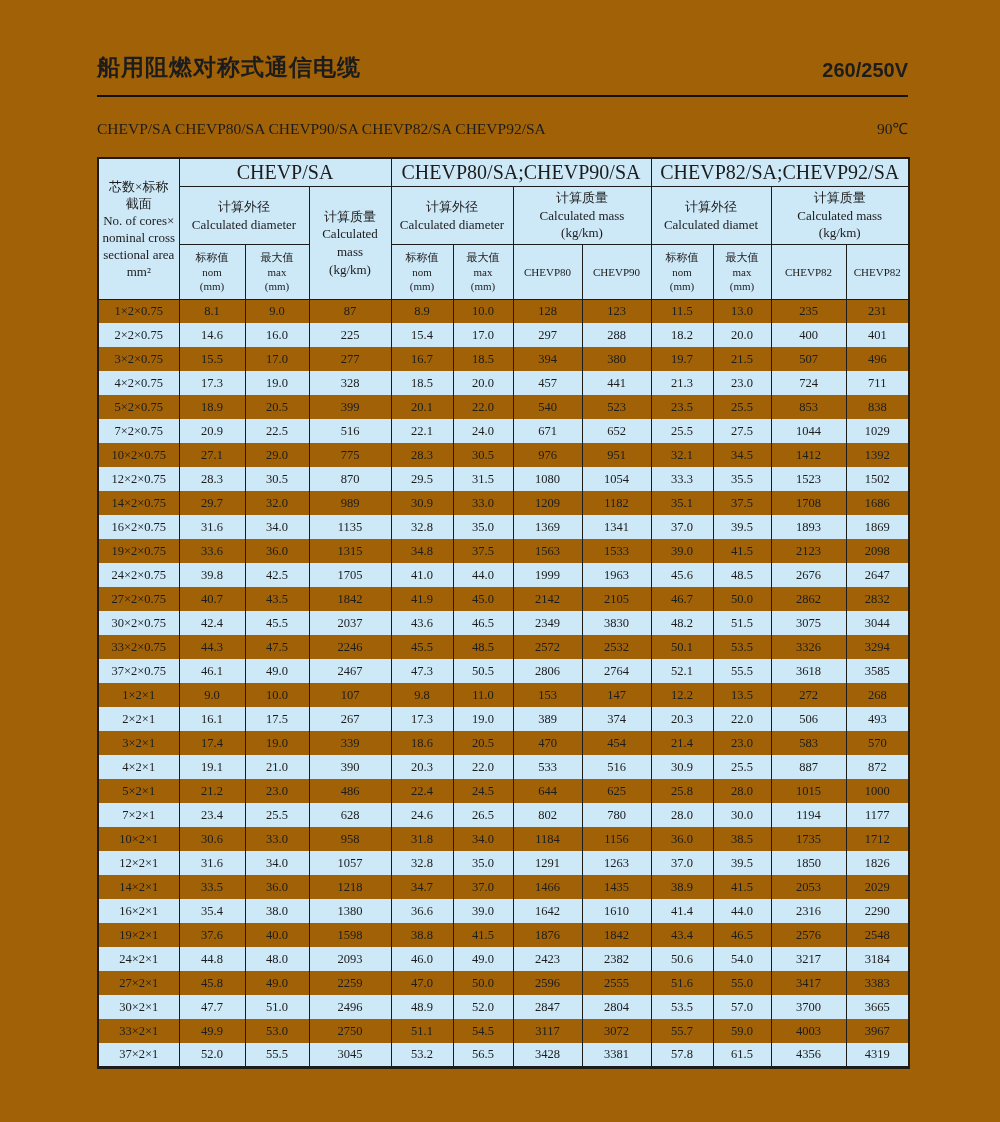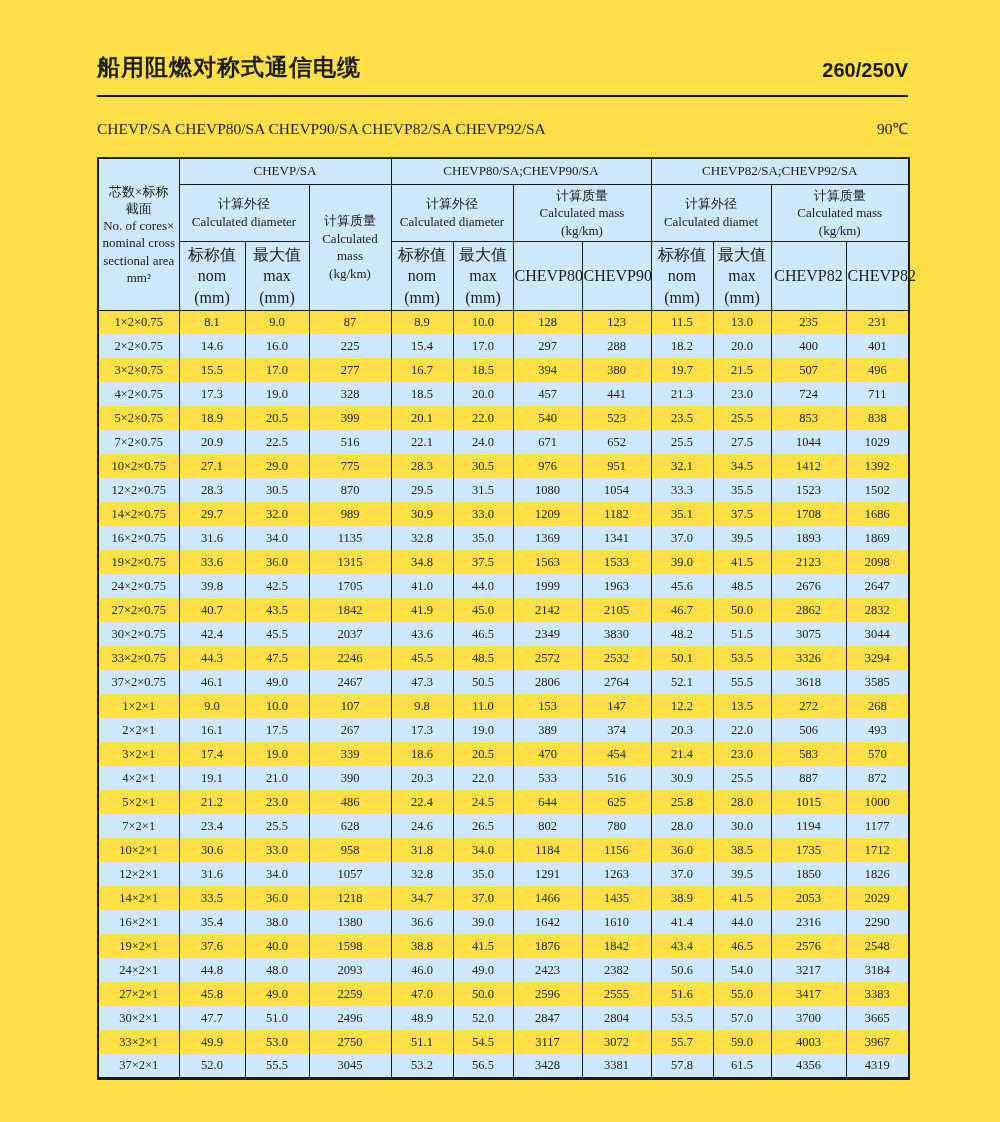--- a/index.html
+++ b/index.html
@@ -1,43 +1,43 @@
 <!DOCTYPE html>
 <html style="--stripe: #cde8f7; --border: #1c1c1c;"><head>
 <meta charset="utf-8">
 <style>
   :root { --stripe:#cde8f7; --border:#1c1c1c; --ink:#1c1c1c; }
   * { box-sizing: border-box; }
   body { margin:0; background:#ffffff; }
   .sheet {
-    width:1000px; height:1122px; background:#fde047;
+    width:1000px; height:1122px; background:#a16207;
     padding:54px 92px 0 97px; position:relative; color:var(--ink);
   }
   .title-row { display:flex; justify-content:space-between; align-items:flex-end; }
   .title-zh { font:700 23px/1.2 "Liberation Sans", sans-serif; margin:0; letter-spacing:1px; }
   .voltage  { font:700 20px/1.2 "Liberation Sans", sans-serif; }
   .title-en { font:400 19.5px/1.2 "Liberation Sans", sans-serif; margin:5px 0 0 0; letter-spacing:.2px; }
   .rule { height:2px; background:#121212; margin-top:13px; }
   .models-row {
     display:flex; justify-content:space-between; align-items:baseline;
     margin-top:23px; font:400 15.5px/1.2 "Liberation Serif", serif;gap:23px;
   }
   table.spec {
     width:811px; margin-top:19px; border-collapse:collapse; table-layout:fixed;
     font-family:"Liberation Serif", serif; color:var(--ink);
     border:2px solid var(--border); border-bottom-width:3px;
   }
   .spec th {
     border:1px solid var(--border); background:var(--stripe);
     font-weight:400; text-align:center; white-space:pre-line; padding:2px 1px;
   }
-  .th-group { font-size:13px; height:26px; padding:1px; }
+  .th-group { font-size:20px; height:26px; padding:1px; }
   .th-corner { font-size:13px; line-height:1.32; }
   .th-mid { font-size:13px; line-height:1.35; height:55px; }
-  .th-sub { font-size:16px; line-height:1.32; height:55px; }
+  .th-sub { font-size:11px; line-height:1.32; height:55px; }
   .spec td {
     border-left:1px solid var(--border); border-right:1px solid var(--border);
     border-top:none; border-bottom:none;
     text-align:center; font-size:12.5px; height:24px; padding:0 2px;
   }
   .spec tbody tr:nth-child(even) { background:var(--stripe); }
 </style>
 </head>
 <body>
 

